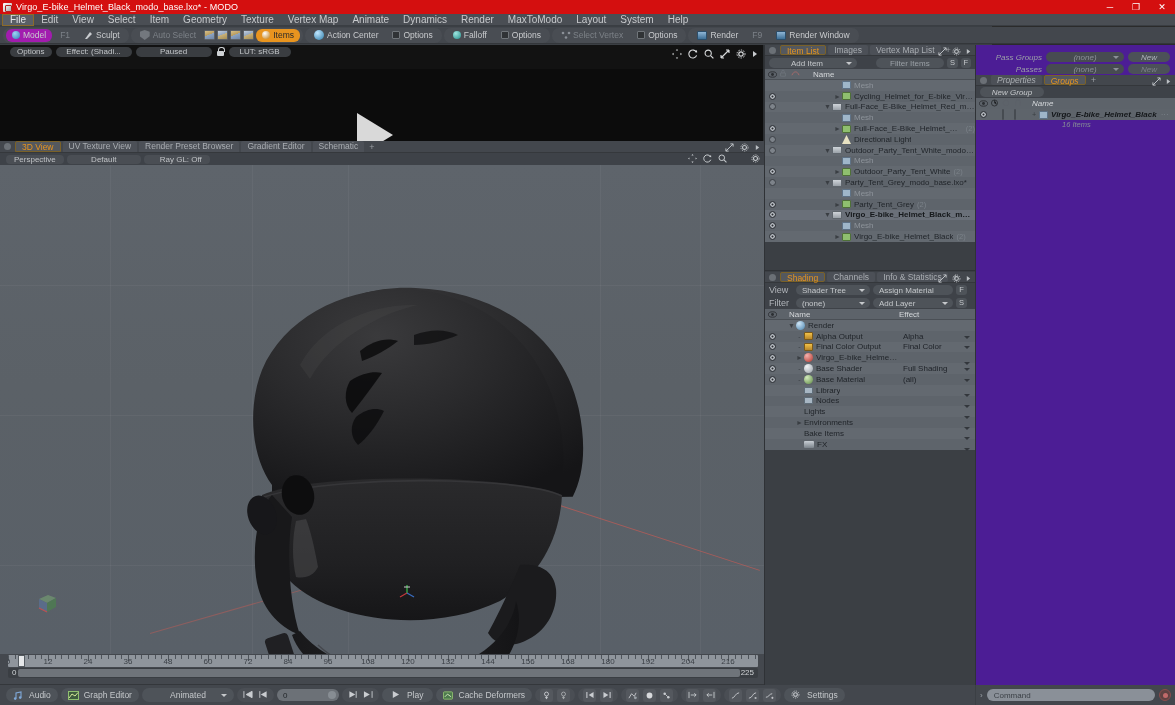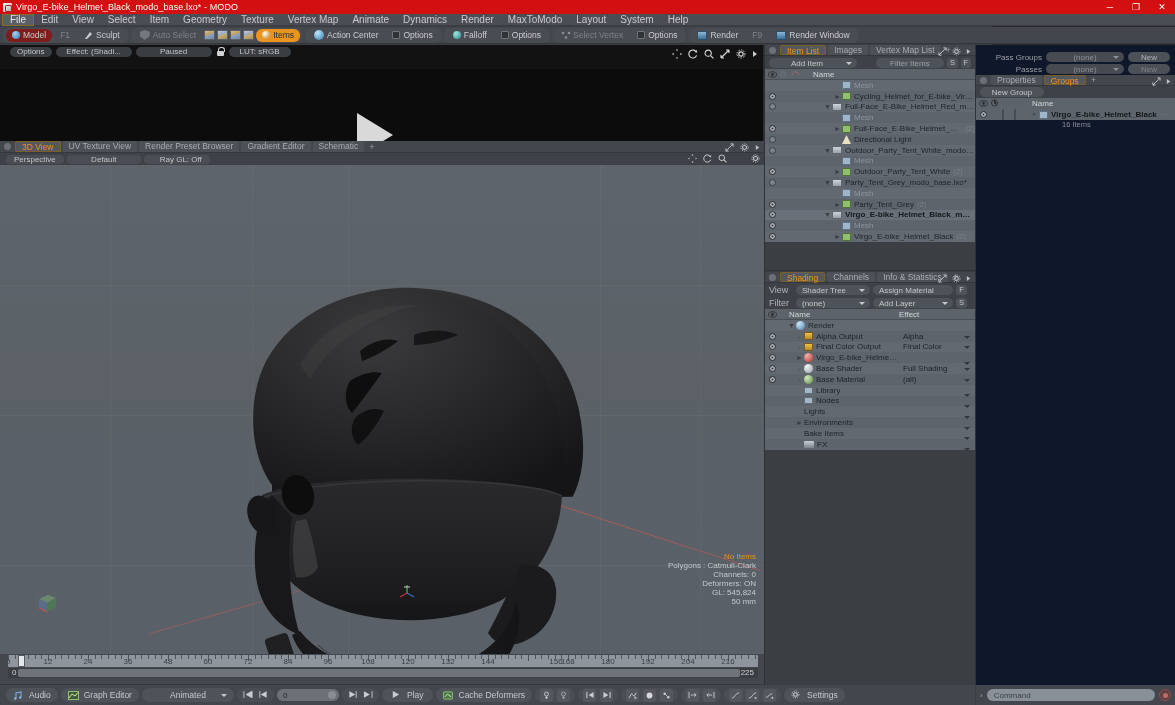--- a/index.html
+++ b/index.html
@@ -39,21 +39,21 @@
 
   
   .modebar{
     position:absolute; left:0; top:27px; width:1175px; height:17px;
     background:#43474d; display:flex; align-items:center; gap:2px; padding:0 3px;
     border-bottom:1px solid #33363a;
   }
   .grp{ display:flex; align-items:center; gap:2px; background:#494d53; border-radius:7px; padding:1px 3px; height:15px; }
   .tbtn{
     display:flex;align-items:center;gap:3px; height:13px; padding:0 6px;
-    border-radius:6px; background:#7f1d1d; color:#c9cbce; font-size:8.5px; white-space:nowrap;
+    border-radius:6px; background:#a21caf; color:#c9cbce; font-size:8.5px; white-space:nowrap;
   }
   .tbtn.flat{ background:transparent; }
   .tbtn.on{ background:#e8941f; color:#2a2a2a; }
   .tbtn.dim{ color:#7d8288; }
   .dotico{ width:8px;height:8px;border-radius:50%; background:#cfd3d6; flex:none; }
   .dotico.blue{ background:radial-gradient(circle at 35% 30%, #9fd2f5, #2f7fb8); }
   .dotico.teal{ background:radial-gradient(circle at 35% 30%, #9fe5e0, #24908c); }
   .sqico{ width:8px;height:8px;border-radius:1px;background:#303336;border:1px solid #70757a; flex:none;}
   .imgico{ width:11px;height:10px;border-radius:1px; flex:none;
     background:linear-gradient(160deg,#d6c08a 0%, #b99c5e 45%, #8fa4c0 46%, #6f87a8 100%); border:1px solid #5d6167;}
@@ -203,21 +203,21 @@
   .sph.blue{ background:radial-gradient(circle at 33% 28%, #cfe6f7, #4a83ad); }
   .sph.red{ background:radial-gradient(circle at 33% 28%, #f3b2ae, #b3352c); }
   .sph.white{ background:radial-gradient(circle at 33% 28%, #f2f4f6, #9aa1a8); }
   .sph.green{ background:radial-gradient(circle at 33% 28%, #d2eabc, #5f8a45); }
   .outico{ width:9px;height:8px;border-radius:1px;flex:none;margin-right:3px;
     background:linear-gradient(180deg,#f2c24a,#b8862a); border:1px solid #7d5a18; }
   .folderico{ width:9px;height:7px;border-radius:1px;flex:none;margin-right:3px;background:#a7b6c3;border:1px solid #5f6d79;}
   .fxico{ width:10px;height:7px;flex:none;margin-right:3px;background:linear-gradient(180deg,#c8ced4,#7b838b);border-radius:1px;}
 
   
-  .frcol{ position:absolute; left:976px; top:45px; width:199px; height:640px; background:#0f172a; }
+  .frcol{ position:absolute; left:976px; top:45px; width:199px; height:640px; background:#4c1d95;font-style:italic; }
   .fr-row{ height:12px; display:flex; align-items:center; justify-content:flex-end; gap:4px; padding-right:5px; }
   .fr-lab{ font-size:8px; color:#9ba0a6; }
   .fr-ddl{ width:78px;height:10px; background:#474b51; border-radius:5px; font-size:8px; color:#8b9097; display:flex;align-items:center;justify-content:center; position:relative;}
   .fr-ddl .car{ position:absolute; right:5px; top:4px; width:0;height:0;border-left:3px solid transparent;border-right:3px solid transparent;border-top:3px solid #8b9097;}
   .fr-new{ width:42px;height:10px; background:#4c5158; border-radius:5px; font-size:8px; color:#aeb3b9; display:flex;align-items:center;justify-content:center;}
   .fr-new.dim{ color:#7c8188; }
   .fr-acts{ display:flex; gap:4px; padding:3px 5px; }
   .fr-act{ flex:1; height:14px; border-radius:7px; background:#4e5359; display:flex;align-items:center;justify-content:center; gap:4px; font-size:8.5px; color:#c5c8cb;}
   .ring{ width:9px;height:9px;border-radius:50%;border:1.5px solid #4ea84e; flex:none;}
   .ring.y{ border-color:#c8b53e; }
@@ -563,28 +563,20 @@
 
     <div class="gizmo">
       <svg width="26" height="26" viewBox="0 0 26 26">
         <path d="M5 9 L14 5 L22 8 L13 13 Z" fill="#6f8f70" opacity=".85"></path>
         <path d="M5 9 L13 13 L13 22 L5 18 Z" fill="#5a6f8f" opacity=".85"></path>
         <path d="M13 13 L22 8 L22 17 L13 22 Z" fill="#4e7a52" opacity=".9"></path>
         <path d="M5 18 L13 22" stroke="#c05050" stroke-width="1.2"></path>
       </svg>
     </div>
 
-    <div class="stats">
-      <div class="noitems">No Items</div>
-      <div>Polygons : Catmull-Clark</div>
-      <div>Channels: 0</div>
-      <div>Deformers: ON</div>
-      <div>GL: 545,824</div>
-      <div>50 mm</div>
-    </div>
   </div>
 
   <div class="timeline">
     <div class="ruler" id="ruler">
         <div class="tick ma" style="left: 0px;"></div>
         <div class="tick mi" style="left: 6.66667px;"></div>
         <div class="tick mi" style="left: 13.3333px;"></div>
         <div class="tick mi" style="left: 20px;"></div>
         <div class="tick mi" style="left: 26.6667px;"></div>
         <div class="tick mi" style="left: 33.3333px;"></div>
@@ -701,21 +693,21 @@
         <div class="tl-num" style="left: 120px;">36</div>
         <div class="tl-num" style="left: 160px;">48</div>
         <div class="tl-num" style="left: 200px;">60</div>
         <div class="tl-num" style="left: 240px;">72</div>
         <div class="tl-num" style="left: 280px;">84</div>
         <div class="tl-num" style="left: 320px;">96</div>
         <div class="tl-num" style="left: 360px;">108</div>
         <div class="tl-num" style="left: 400px;">120</div>
         <div class="tl-num" style="left: 440px;">132</div>
         <div class="tl-num" style="left: 480px;">144</div>
-        <div class="tl-num" style="left: 520px; margin-left: 28px;">156</div>
+        <div class="tl-num" style="left: 520px;">156</div>
         <div class="tl-num" style="left: 560px;">168</div>
         <div class="tl-num" style="left: 600px;">180</div>
         <div class="tl-num" style="left: 640px;">192</div>
         <div class="tl-num" style="left: 680px;">204</div>
         <div class="tl-num" style="left: 720px;">216</div>
         <div class="tl-cursor" style="left: 10px;"></div>
       </div>
     <div class="scrollstrip">
       <div class="scrollthumb"></div>
     </div>

